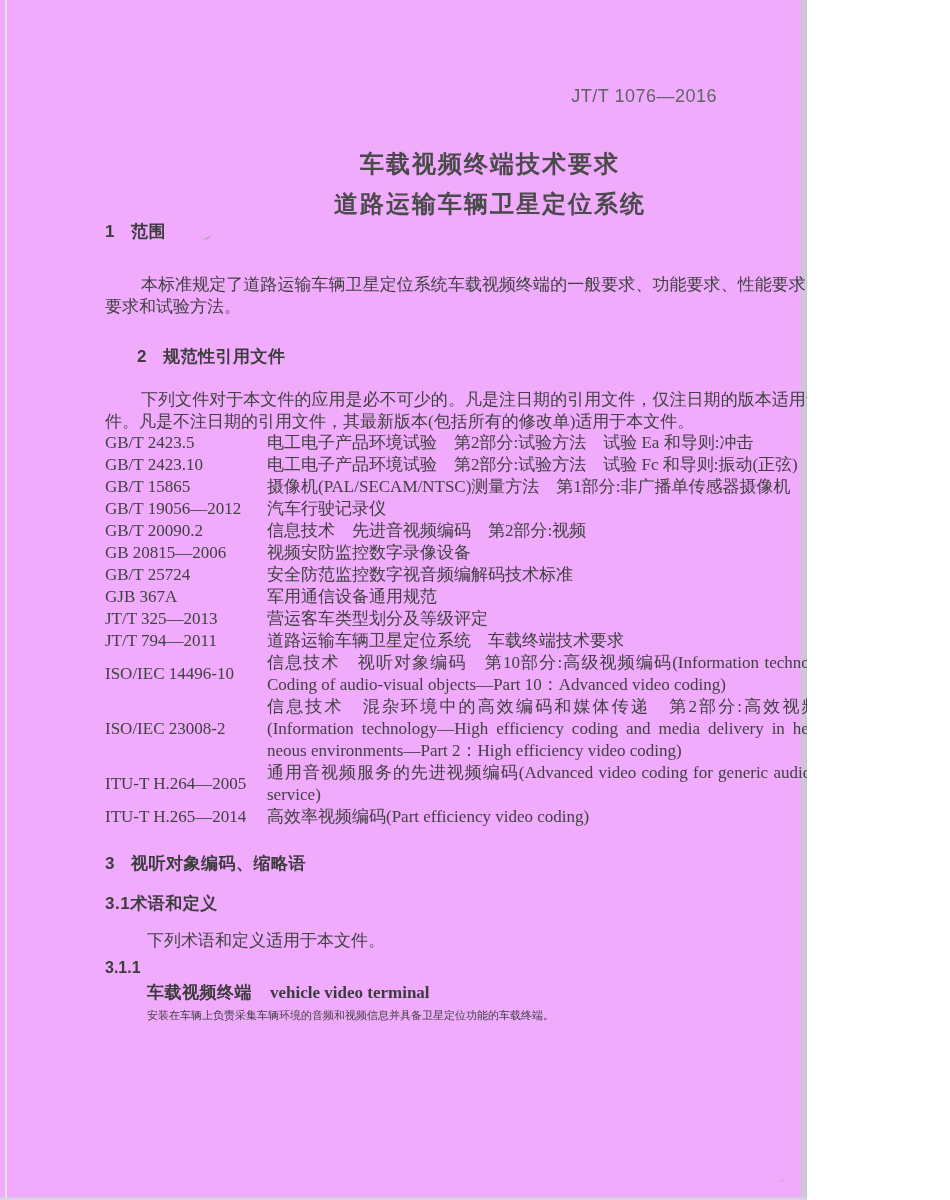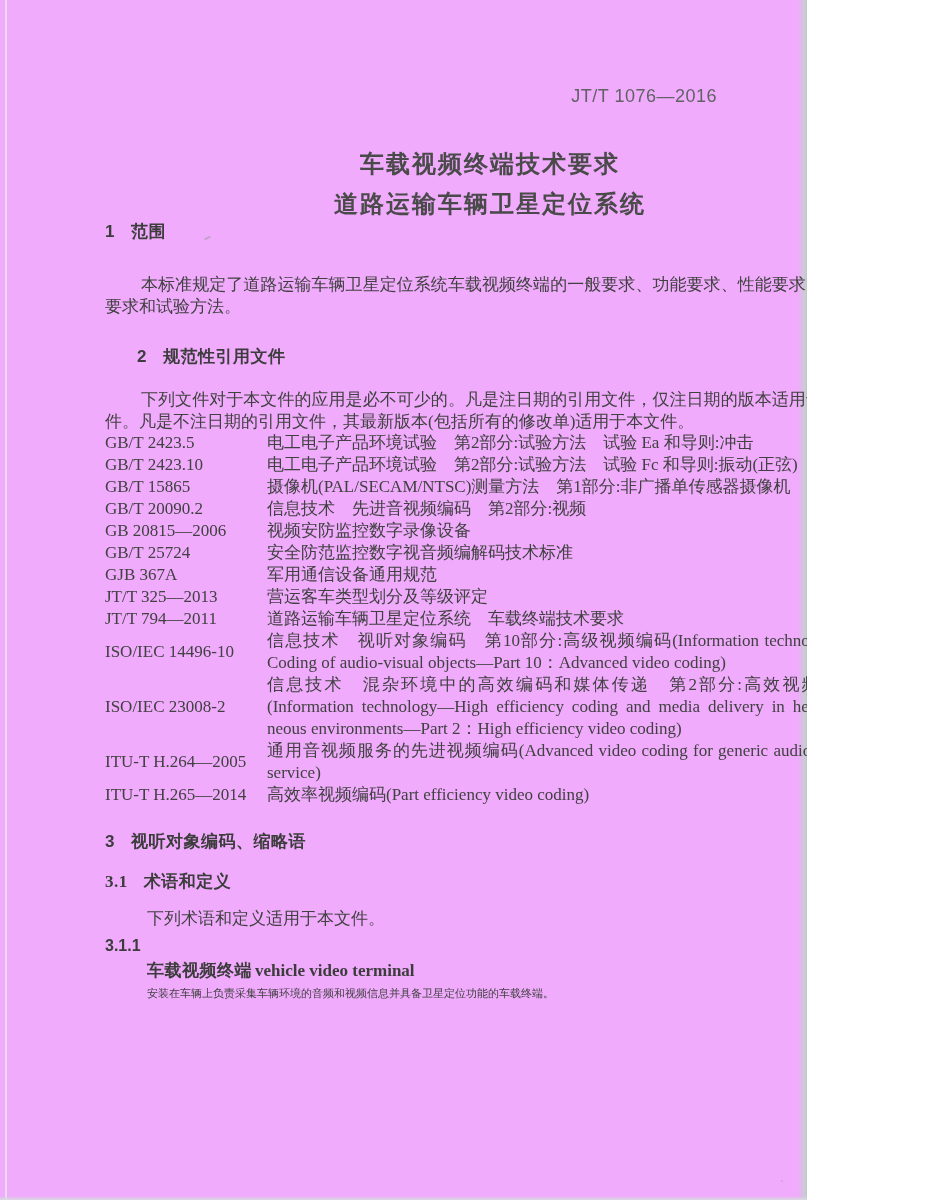--- a/index.html
+++ b/index.html
@@ -44,39 +44,39 @@
   }
   .body-flow{
     position:absolute;top:222px;left:105px;width:752px;
   }
   .sec-heading{
     font-family:"Liberation Sans", sans-serif;
     font-size:17px;font-weight:700;color:#3c3c3c;
     line-height:20px;letter-spacing:.5px;
   }
   .sec-heading .sec-num{display:inline-block;margin-right:16px;}
-  .sub-heading .sec-num{margin-right:16px;font-family:Liberation Serif, serif;}
+  .sub-heading .sec-num{margin-right:0;}
   .para{
     margin:0;font-size:17px;line-height:21.5px;color:#414141;
     text-align:justify;text-indent:36px;
   }
   .h-gap1{margin-bottom:32px;}
   .refs{margin-top:0;}
   .ref-row{
     display:flex;align-items:center;
     font-size:17px;line-height:22px;color:#414141;
   }
   .ref-code{flex:0 0 162px;white-space:nowrap;}
   .ref-desc{flex:1;text-align:justify;}
   .term-line{
     margin:4px 0 0 0;padding-left:42px;
     font-size:17px;line-height:22px;font-weight:700;color:#3c3c3c;
   }
   .term-zh{font-family:"Liberation Sans", sans-serif;letter-spacing:.5px;}
-  .term-en{font-family:"Liberation Serif", serif;margin-left:3px;}
+  .term-en{font-family:"Liberation Serif", serif;margin-left:18px;}
   .def-line{
     margin:0;padding-left:42px;text-indent:0;
     font-size:11px;line-height:22px;color:#414141;
   }
   .clause-num{
     font-family:"Liberation Sans", sans-serif;
     font-size:16px;font-weight:600;color:#3c3c3c;line-height:20px;
   }
   .lead-para{text-indent:42px;}
   .page-num{
@@ -120,20 +120,24 @@
         <span class="ref-code">GB/T 2423.5</span>
           <span class="ref-desc">电工电子产品环境试验　第2部分:试验方法　试验 Ea 和导则:冲击</span>
       </div>
       <div class="ref-row">
         <span class="ref-code">GB/T 2423.10</span>
           <span class="ref-desc">电工电子产品环境试验　第2部分:试验方法　试验 Fc 和导则:振动(正弦)</span>
       </div>
       <div class="ref-row">
         <span class="ref-code">GB/T 15865</span>
           <span class="ref-desc">摄像机(PAL/SECAM/NTSC)测量方法　第1部分:非广播单传感器摄像机</span>
+      </div>
+      <div class="ref-row">
+        <span class="ref-code">GB/T 19056—2012</span>
+          <span class="ref-desc">汽车行驶记录仪</span>
       </div>
       <div class="ref-row">
         <span class="ref-code">GB/T 20090.2</span>
           <span class="ref-desc">信息技术　先进音视频编码　第2部分:视频</span>
       </div>
       <div class="ref-row">
         <span class="ref-code">GB 20815—2006</span>
           <span class="ref-desc">视频安防监控数字录像设备</span>
       </div>
       <div class="ref-row">

